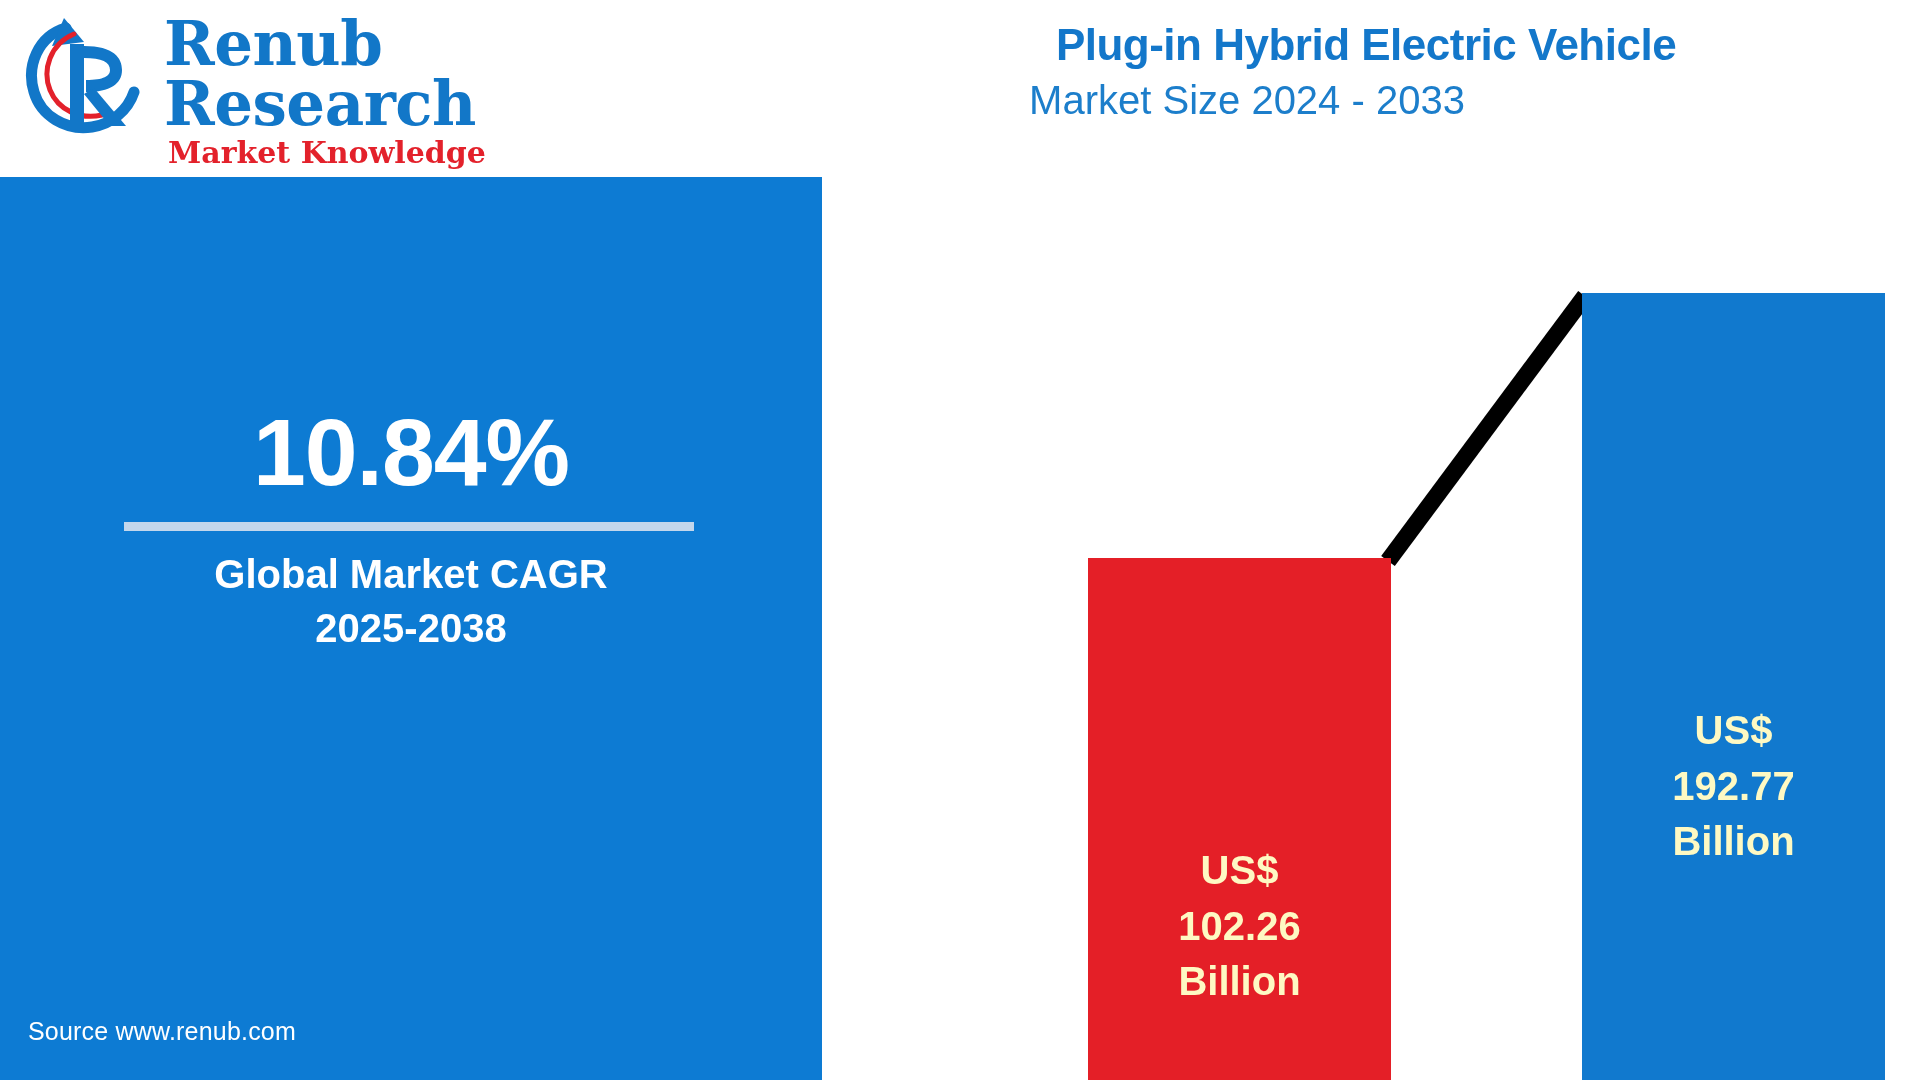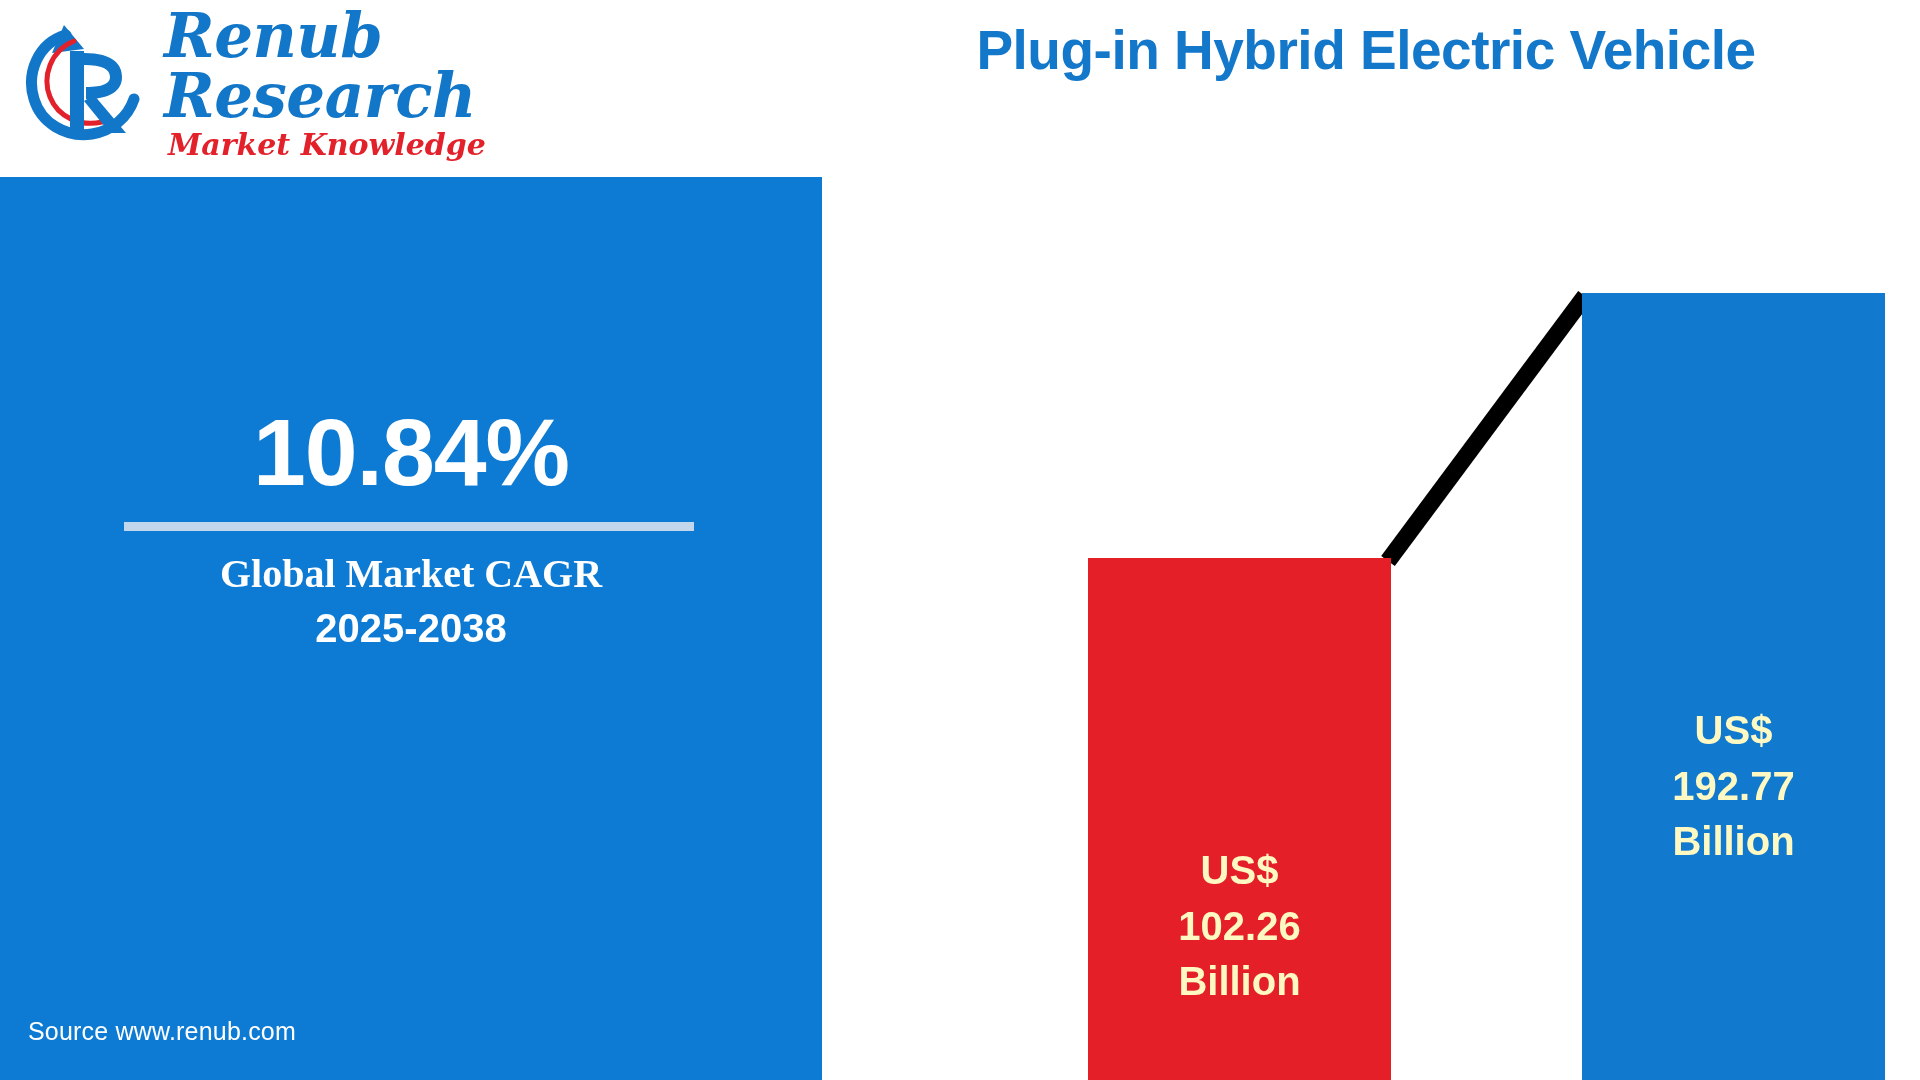--- a/index.html
+++ b/index.html
@@ -8,21 +8,21 @@
     background:#ffffff;
     font-family:"Liberation Sans", sans-serif;
     overflow:hidden;
     position:relative;
   }
 
   
   #logo-block {
     position:absolute; left:22px; top:14px;
     width:620px; height:140px;
-    display:flex; align-items:center; gap:14px;font-style:italic;
+    display:flex; align-items:flex-start; gap:14px;
   }
   #logo-mark { width:128px; height:126px; flex:0 0 auto; }
   #logo-words { display:flex; flex-direction:column; align-items:flex-start; }
   #logo-name {
     font-family:"DejaVu Serif", serif;
     font-weight:bold;
     font-size:61px;
     line-height:0.98;
     letter-spacing:-0.5px;
     color:#1277c8;
@@ -36,21 +36,21 @@
     margin-top:2px;
     margin-left:4px;
     letter-spacing:0px;
   }
 
   
   #title-block {
     position:absolute; left:836px; top:22px; width:1060px;
   }
   #main-title {
-    font-size:55px;
+    font-size:44px;
     font-weight:bold;
     color:#1377ca;
     letter-spacing:-0.5px;
     text-align:center;
     line-height:1.05;
     white-space:nowrap;
   }
   #sub-title {
     font-size:40px;
     font-weight:normal;
@@ -84,21 +84,20 @@
     margin-top:22px;
     margin-left:-4px;
   }
   #cagr-label {
     font-size:40px;
     font-weight:bold;
     color:#ffffff;
     margin-top:16px;
     line-height:1.35;
     text-align:center;
-    font-family:Liberation Serif, serif;
   }
   #cagr-years {
     font-size:40px;
     font-weight:bold;
     color:#ffffff;
     line-height:1.35;
     text-align:center;
   }
   #source-line {
     position:absolute; left:28px; bottom:34px;
@@ -166,20 +165,21 @@
     </svg>
   </span>
   <span id="logo-words">
     <span id="logo-name">Renub Research</span>
     <span id="logo-tag">Market Knowledge</span>
   </span>
 </div>
 
 <div id="title-block">
   <div id="main-title">Plug-in Hybrid Electric Vehicle</div>
+  <div id="sub-title">Market Size 2024 - 2033</div>
 </div>
 
 <div id="stat-panel">
   <div id="cagr-wrap">
     <div id="cagr-value">10.84%</div>
     <div id="cagr-rule"></div>
     <div id="cagr-label">Global Market CAGR</div>
     <div id="cagr-years">2025-2038</div>
   </div>
   <div id="source-line">Source  www.renub.com</div>

